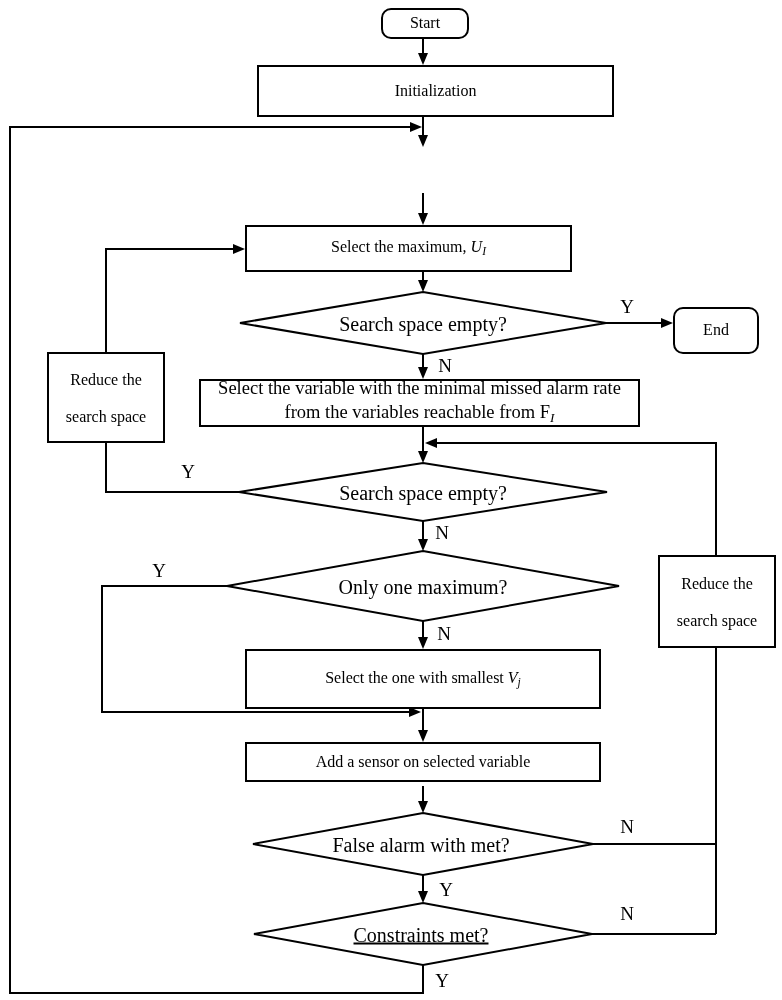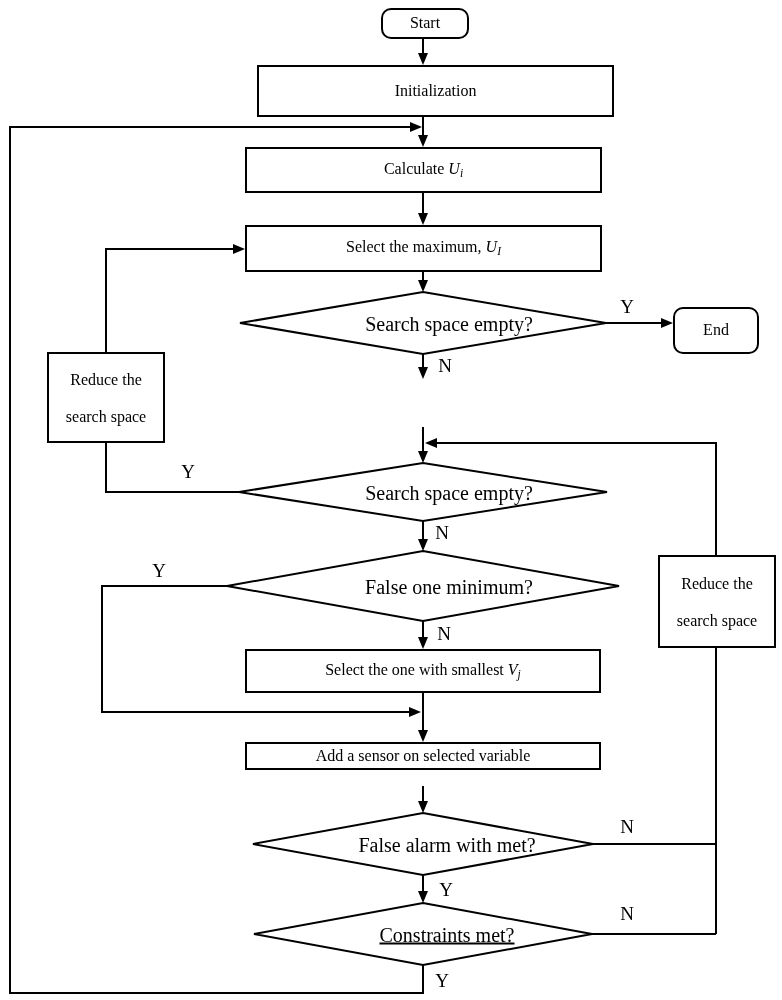--- a/index.html
+++ b/index.html
@@ -29,33 +29,32 @@
     justify-content: center;
     text-align: center;
     font-size: 16px;
     line-height: 1.18;
   }
   .rounded { border-radius: 10px; }
   .node-start   { left: 381px; top: 8px;   width: 88px;  height: 31px; }
   .node-end     { left: 673px; top: 307px; width: 86px;  height: 47px; }
   .node-init    { left: 245px; top: 65px;  width: 357px; height: 52px; margin-left: 12px; }
   .node-calc    { left: 245px; top: 147px; width: 357px; height: 46px; }
-  .node-selmax  { left: 245px; top: 225px; width: 357px; height: 47px; }
+  .node-selmax  { left: 245px; top: 225px; width: 327px; height: 47px; }
   .node-bigbox  { left: 199px; top: 379px; width: 441px; height: 48px; font-size: 18.5px; line-height: 24px; white-space: nowrap; }
-  .node-vj      { left: 245px; top: 649px; width: 356px; height: 44px; }
-  .node-add     { left: 245px; top: 742px; width: 356px; height: 28px; }
+  .node-vj      { left: 245px; top: 649px; width: 356px; height: 60px; }
+  .node-add     { left: 245px; top: 742px; width: 356px; height: 40px; }
   .node-redl    { left: 47px;  top: 352px; width: 118px; height: 91px; line-height: 37px; }
   .node-redr    { left: 658px; top: 555px; width: 118px; height: 93px; line-height: 37px; }
   .dlabel {
     position: absolute;
     z-index: 3;
     transform: translate(-50%, -50%);
     white-space: nowrap;
     font-size: 20px;
-    margin-left: 26px;
   }
   .blabel {
     position: absolute;
     z-index: 3;
     transform: translate(-50%, -50%);
     font-size: 19px;
   }
   .v { font-style: italic; }
   .s { font-style: italic; font-size: 0.72em; vertical-align: -0.28em; letter-spacing: 0; }
 </style>
@@ -129,32 +128,33 @@
   </svg>
 
   <div class="shape rounded node-start">
     <span>Start</span>
   </div>
 
   <div class="shape node-init">
     <span>Initialization</span>
   </div>
 
-  <div class="shape node-calc">
-    <span><span>Calculate </span><span class="v">U</span><span class="s">i</span></span>
-  </div>
 
   <div class="shape node-selmax">
     <span><span>Select the maximum, </span><span class="v">U</span><span class="s">I</span></span>
   </div>
 
   <div class="shape rounded node-end">
     <span>End</span>
   </div>
 
+  <div class="shape node-bigbox">
+    <div>Select the variable with the minimal missed alarm rate</div>
+    <div><span>from the variables reachable from </span><span>F</span><span class="s">I</span></div>
+  </div>
 
   <div class="shape node-vj">
     <span><span>Select the one with smallest </span><span class="v">V</span><span class="s">j</span></span>
   </div>
 
   <div class="shape node-add">
     <span>Add a sensor on selected variable</span>
   </div>
 
   <div class="shape node-redl">
@@ -162,21 +162,21 @@
     <div>search space</div>
   </div>
 
   <div class="shape node-redr">
     <div>Reduce the</div>
     <div>search space</div>
   </div>
 
   <div class="dlabel" style="left:423px; top:324px;">Search space empty?</div>
   <div class="dlabel" style="left:423px; top:493px;">Search space empty?</div>
-  <div class="dlabel" style="left:423px; top:587px;">False one minimum?</div>
+  <div class="dlabel" style="left:423px; top:587px;">Only one maximum?</div>
   <div class="dlabel" style="left:421px; top:845px;">False alarm with met?</div>
   <div class="dlabel" style="left:421px; top:935px;text-decoration:underline;">Constraints met?</div>
 
   <div class="blabel" style="left:627px; top:307px;">Y</div>
   <div class="blabel" style="left:445px; top:366px;">N</div>
   <div class="blabel" style="left:188px; top:472px;">Y</div>
   <div class="blabel" style="left:442px; top:533px;">N</div>
   <div class="blabel" style="left:159px; top:571px;">Y</div>
   <div class="blabel" style="left:444px; top:634px;">N</div>
   <div class="blabel" style="left:627px; top:827px;">N</div>

